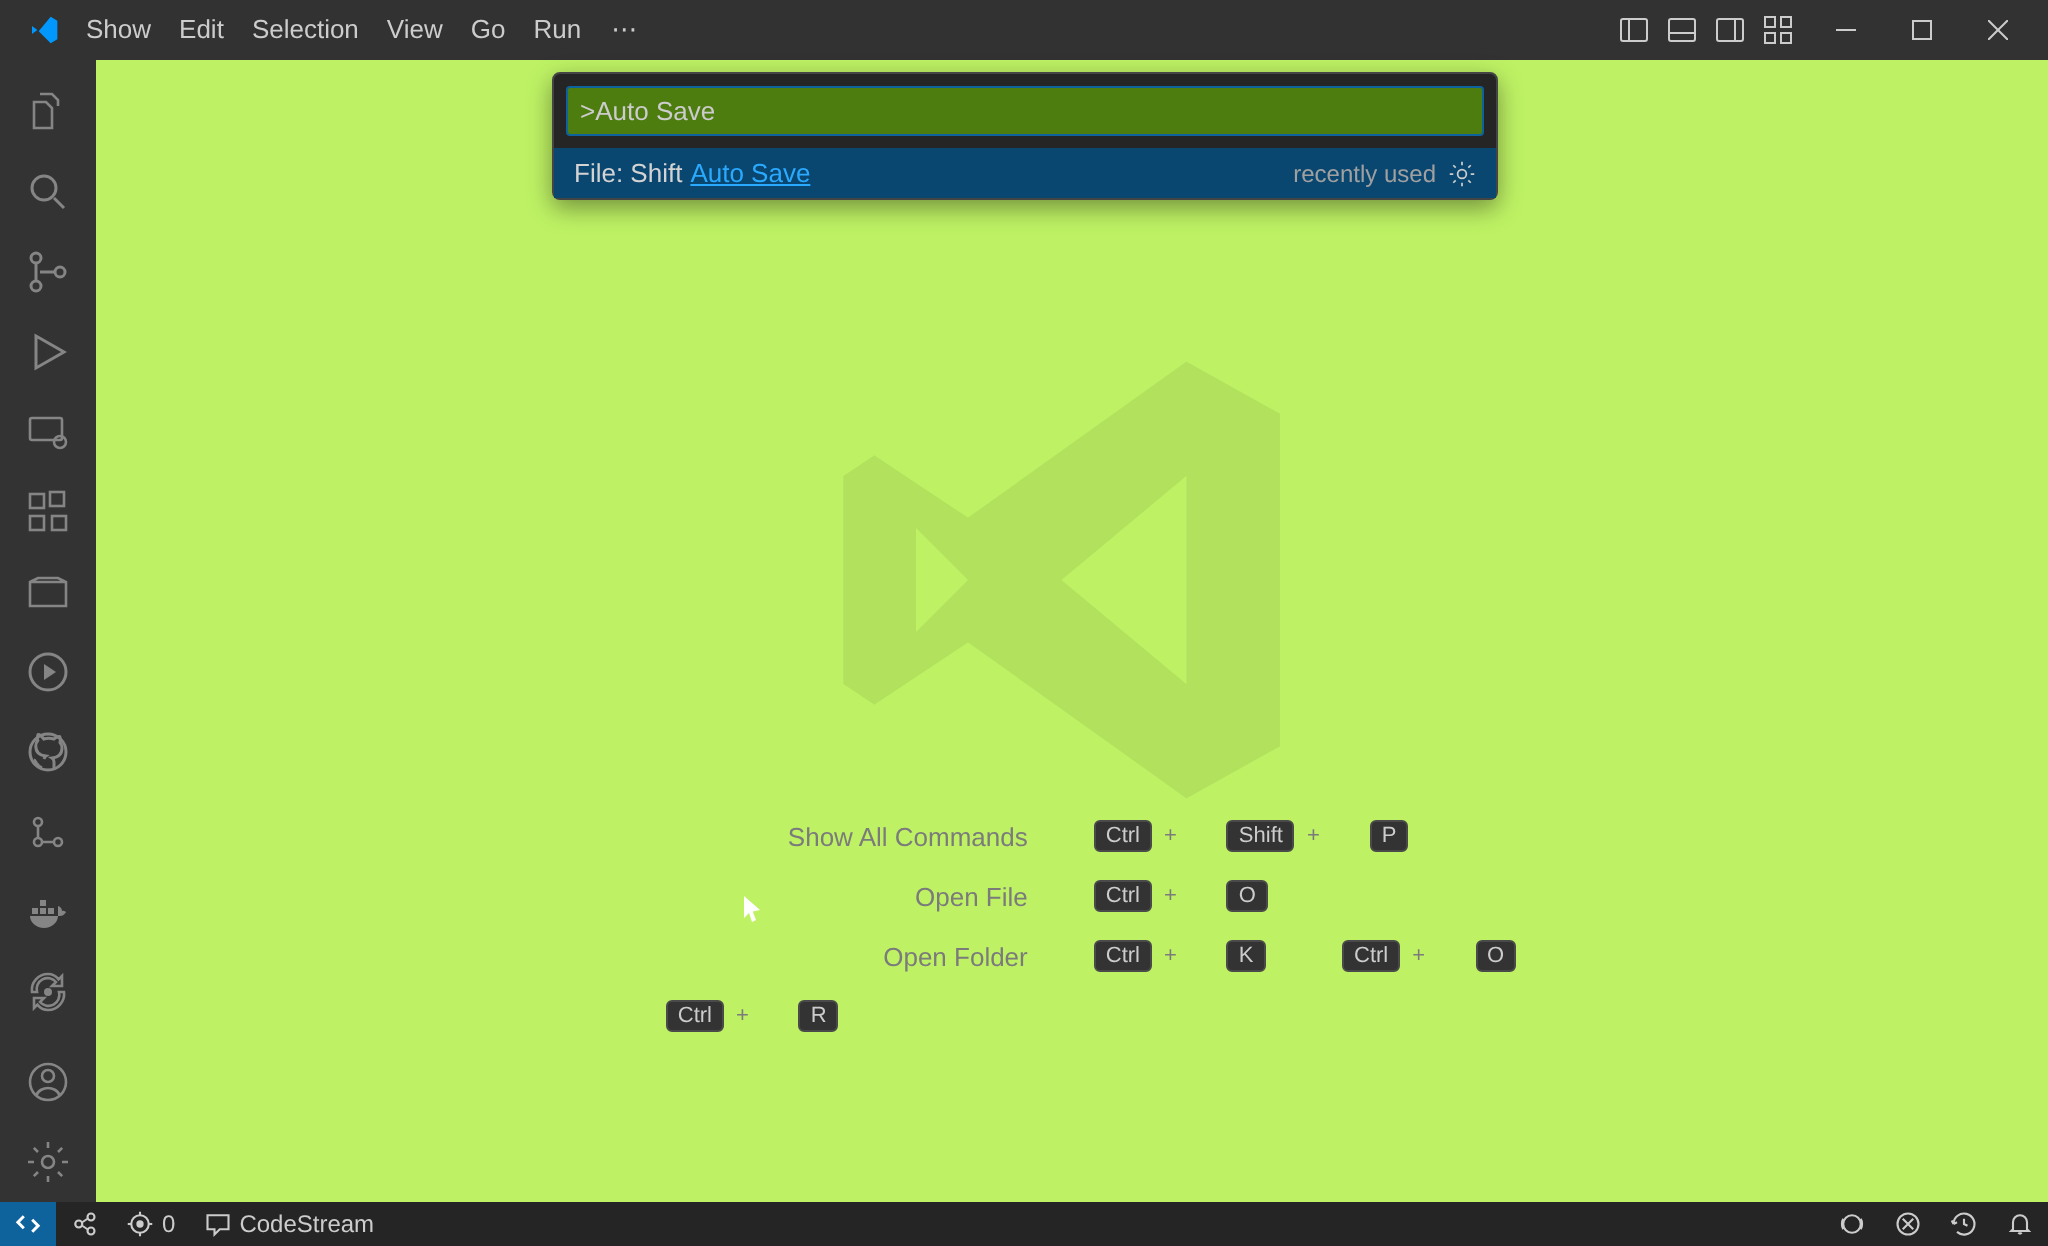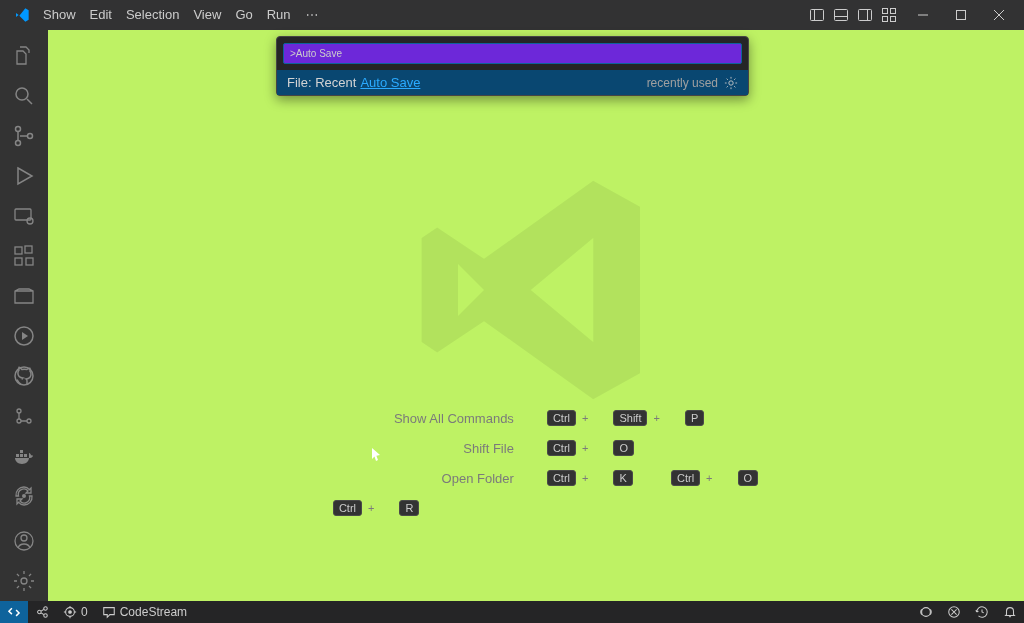--- a/index.html
+++ b/index.html
@@ -26,21 +26,21 @@
   .hint-keys { display: flex; align-items: center; gap: 6px; }
   .key { background: #333333; border: 1px solid #4a4a4a; border-radius: 3px; padding: 1px 5px; font-size: 11px; color: #cccccc; margin-left: 19px; }
   .plus { color: #7b7b7b; font-size: 11px; }
   .statusbar { height: 22px; background: #252526; display: flex; align-items: center; color: #cccccc; font-size: 12px; }
   .status-remote { background: #0e639c; height: 22px; width: 28px; display: flex; align-items: center; justify-content: center; }
   .status-item { padding: 0 7px; height: 22px; display: flex; align-items: center; gap: 4px; }
   .status-spacer { flex: 1; }
   
   .palette { position: absolute; top: 36px; left: 276px; width: 473px; background: #252526; border: 1px solid #454545; border-radius: 4px; box-shadow: 0 4px 12px rgba(0,0,0,0.4); z-index: 10; }
   .palette-input-wrap { padding: 6px; }
-  .palette-input { width: 100%; background: #6d28d9; border: 1px solid #0e639c; color: #cccccc; padding: 4px 6px; font-size: 10px; outline: none; border-radius: 2px; font-family: inherit; }
+  .palette-input { width: 100%; background: #4d7c0f; border: 1px solid #0e639c; color: #cccccc; padding: 4px 6px; font-size: 13px; outline: none; border-radius: 2px; font-family: inherit; }
   .palette-result { background: #094771; padding: 5px 10px; display: flex; align-items: center; justify-content: space-between; }
   .result-left { display: flex; gap: 4px; }
   .result-prefix { color: #d3d3d3; }
   .result-highlight { color: #2aaaff; font-weight: 500; text-decoration: underline; }
   .result-right { display: flex; align-items: center; gap: 6px; color: #a0a0a0; font-size: 12px; margin-left: 16px; }
   .cursor-fake { position: absolute; top: 418px; left: 324px; font-size: 12px; color: #fff; pointer-events: none; }
   svg { display: block; }
 </style>
 </head>
 <body>
@@ -108,21 +108,21 @@
       </div>
   </div>
 </div>
 
 <div class="palette">
   <div class="palette-input-wrap">
     <input class="palette-input" value="&gt;Auto Save" style="">
   </div>
   <div class="palette-result">
     <span class="result-left">
-      <span class="result-prefix">File: Recent </span>
+      <span class="result-prefix">File: Shift </span>
         <span class="result-highlight">Auto Save</span>
     </span>
     <span class="result-right">
       <span>recently used</span>
       <span>
         <svg width="14" height="14" viewBox="0 0 16 16" fill="none" stroke="#cccccc" stroke-width="1">
             <circle cx="8" cy="8" r="2.5"></circle>
             <path d="M8 1v2M8 13v2M1 8h2M13 8h2M3 3l1.4 1.4M11.6 11.6L13 13M13 3l-1.4 1.4M4.4 11.6L3 13"></path>
           </svg>
       </span>
@@ -237,21 +237,21 @@
         <span class="hint-label">Show All Commands</span>
         <span class="hint-keys">
             <span class="key">Ctrl</span>
             <span class="plus">+</span>
             <span class="key">Shift</span>
             <span class="plus">+</span>
             <span class="key">P</span>
           </span>
       </div>
       <div class="hint-row">
-        <span class="hint-label">Shift File</span>
+        <span class="hint-label">Open File</span>
         <span class="hint-keys">
             <span class="key">Ctrl</span>
             <span class="plus">+</span>
             <span class="key">O</span>
           </span>
       </div>
       <div class="hint-row">
         <span class="hint-label">Open Folder</span>
         <span class="hint-keys"><span class="key">Ctrl</span><span class="plus">+</span><span class="key">K</span>&nbsp;&nbsp;<span class="key">Ctrl</span><span class="plus">+</span><span class="key">O</span></span>
       </div>

